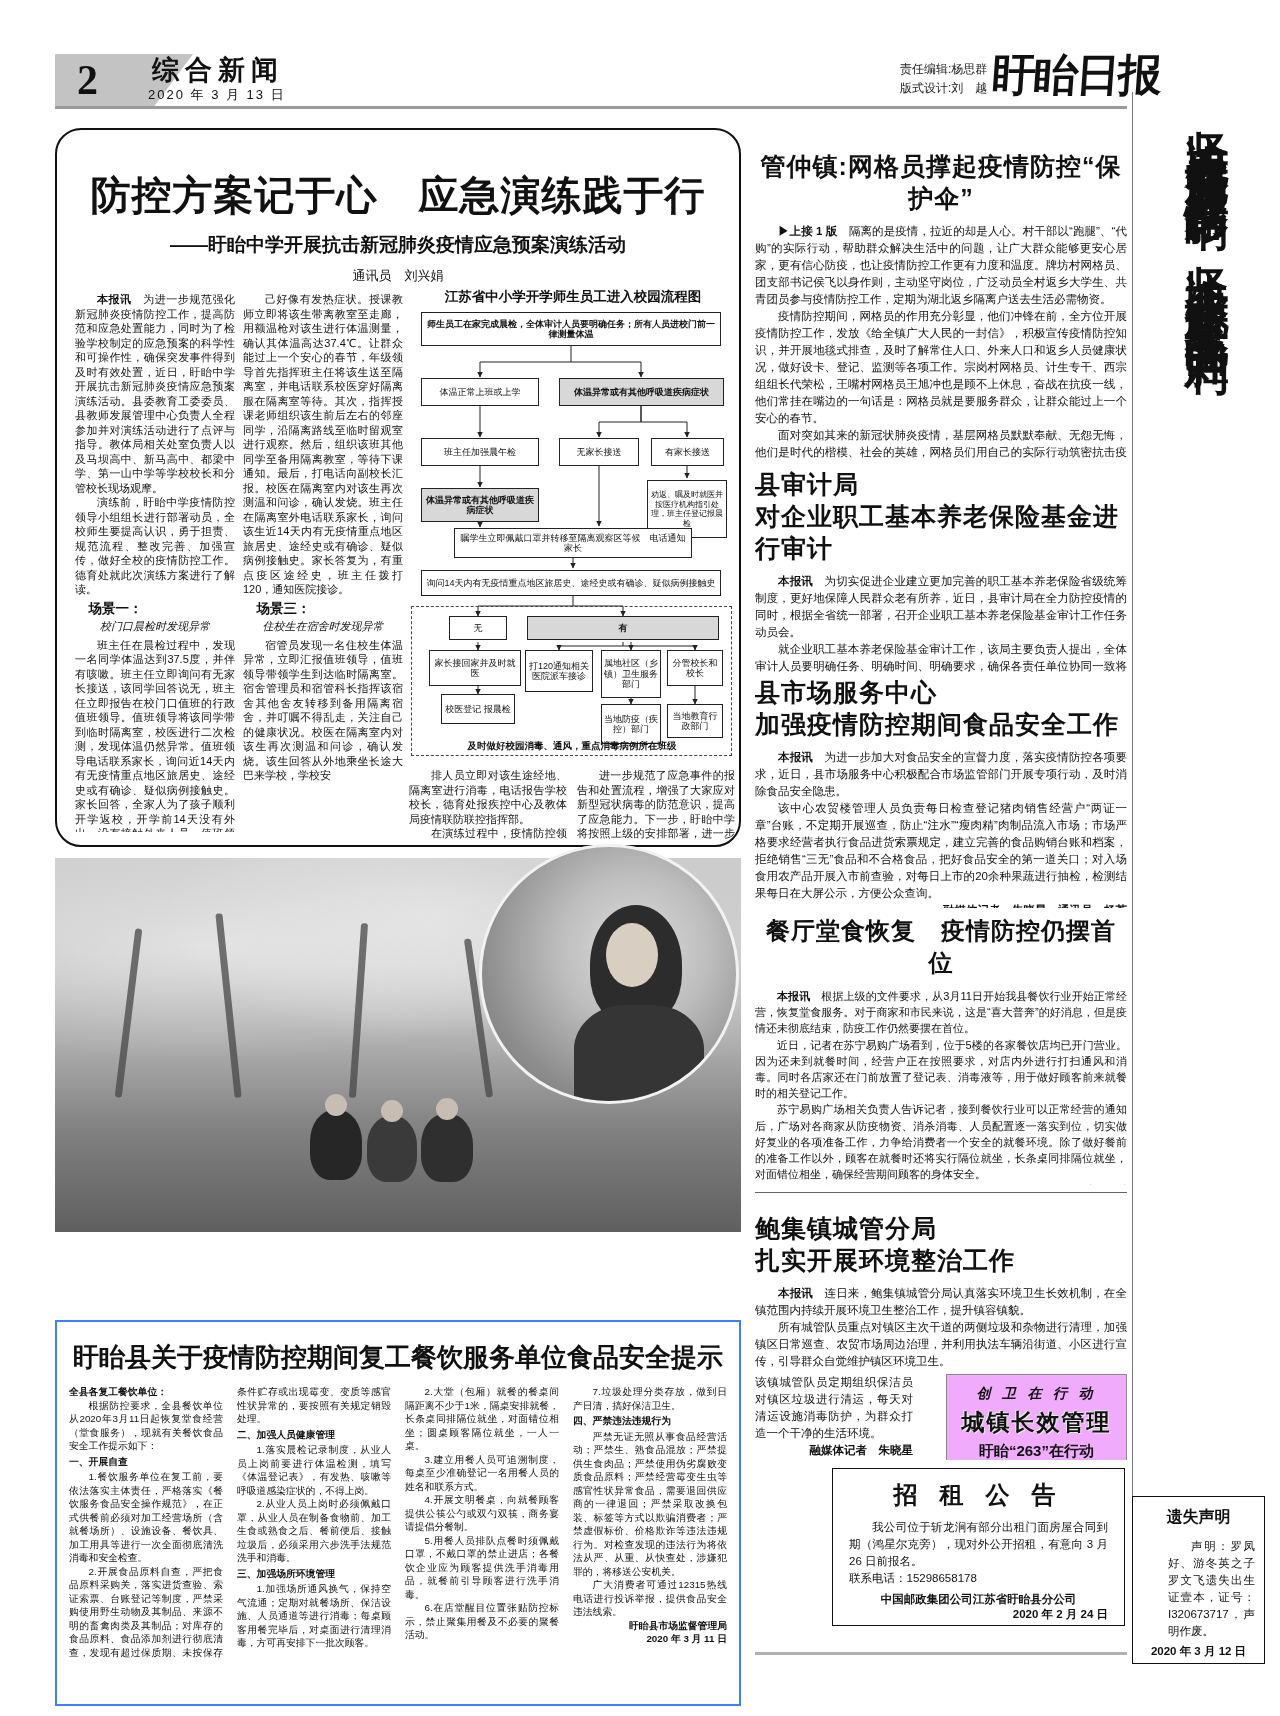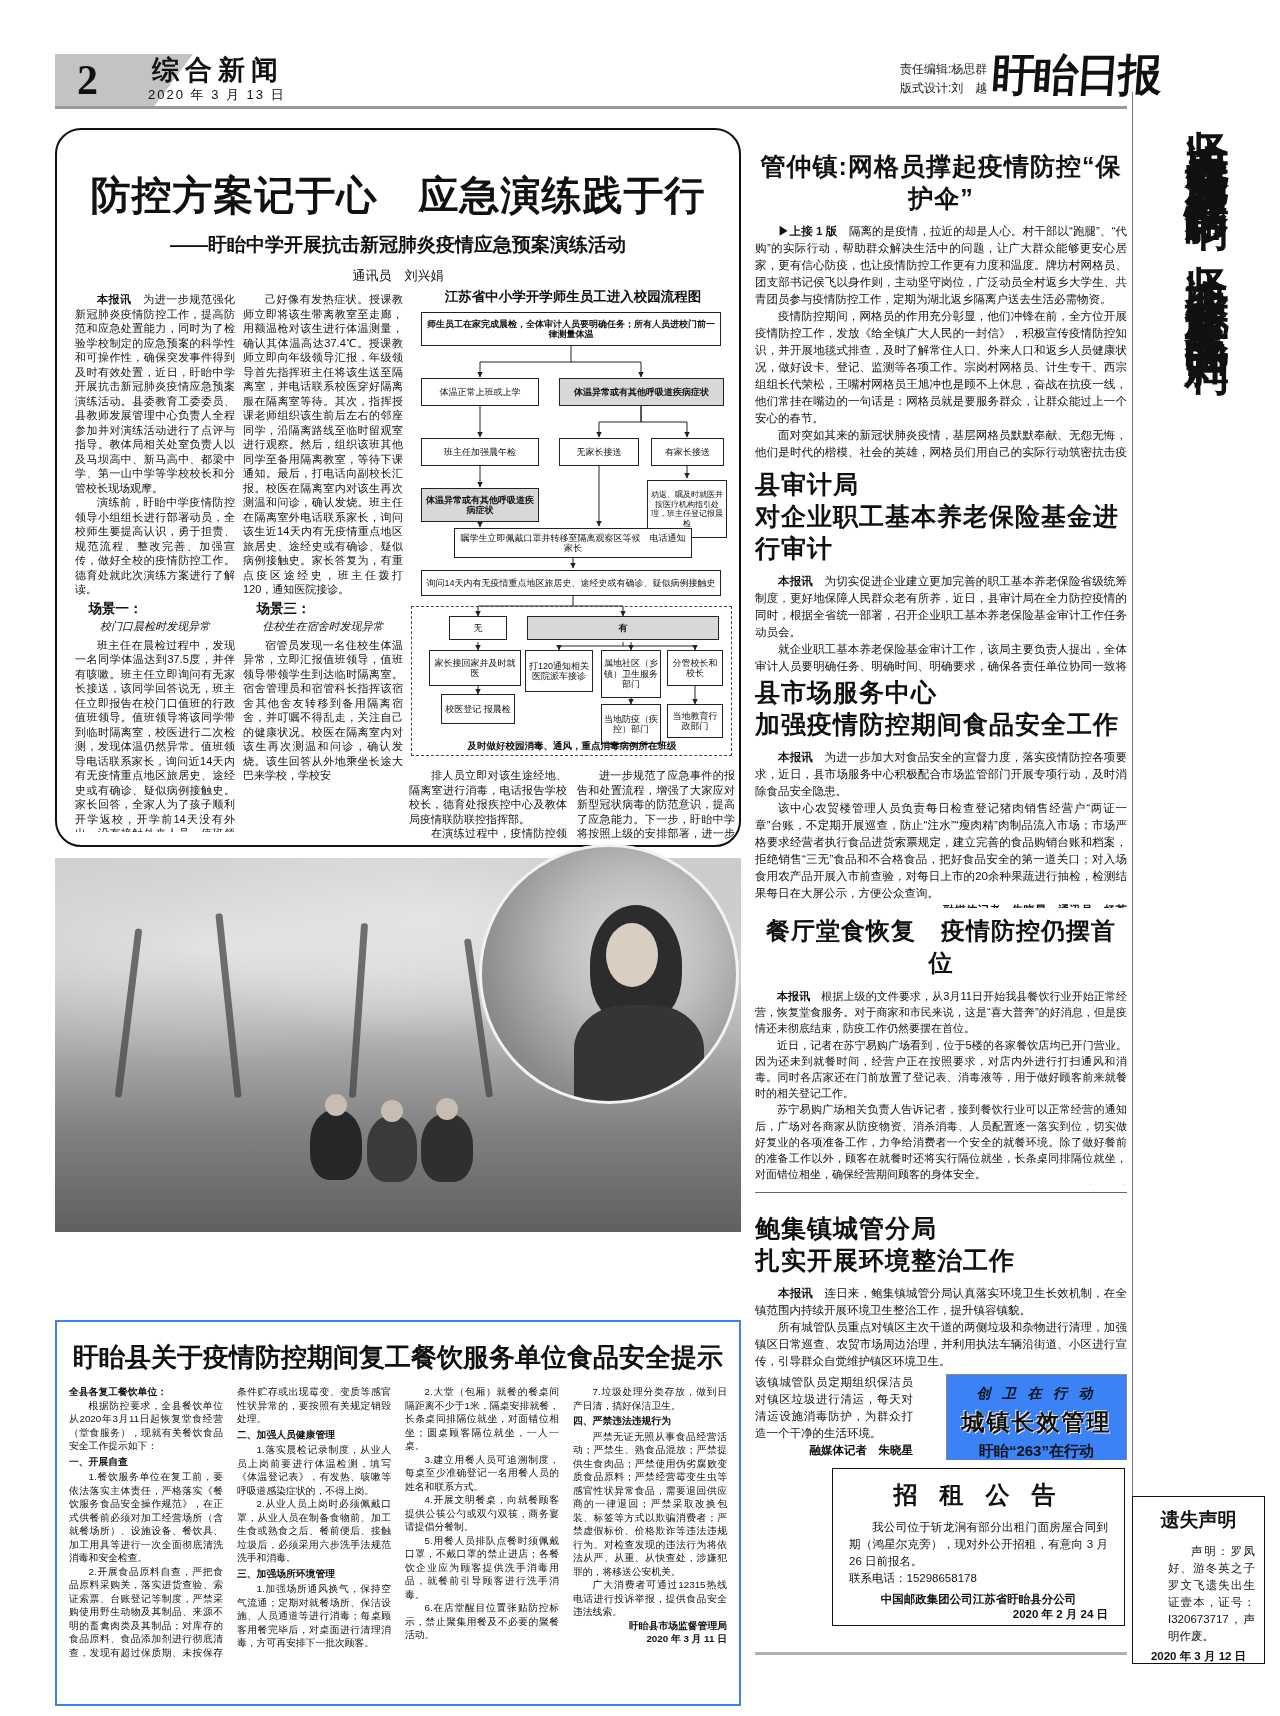--- a/index.html
+++ b/index.html
@@ -76,41 +76,41 @@
   .rc-title.center{text-align:center;}
   .rc-body{margin-top:9px;font-size:11.5px;line-height:17px;text-align:justify;}
   .rc-body .p{text-indent:2em;}
   .rc-body .sig{text-align:right;text-indent:0;font-weight:bold;}
   .rc-rule{position:absolute;left:755px;top:1192px;width:372px;height:1px;background:#666;}
   .bottom-rule{position:absolute;left:755px;top:1652px;width:372px;height:3px;background:#b0b0b0;}
 
   .baoji-row{display:flex;margin-top:4px;gap:23px;}
   .baoji-left{width:168px;font-size:11.5px;line-height:17px;text-align:justify;}
   .baoji-left .sig{text-align:right;font-weight:bold;}
-  .badge{width:192px;margin-left:10px;background:#3b82f6;border:1px solid #8a8a8a;
+  .badge{width:192px;margin-left:10px;background:#f0abfc;border:1px solid #8a8a8a;
          text-align:center;padding:10px 4px;height:96px;}
   .badge .b1{font-family:"Liberation Serif",serif;font-style:italic;font-weight:bold;font-size:14px;letter-spacing:4px;}
   .badge .b2{font-size:23px;font-weight:900;letter-spacing:2px;margin:4px 0;
              text-shadow:1px 1px 0 #e9e9e9,-1px -1px 0 #e9e9e9;}
   .badge .b3{font-size:15px;font-weight:900;}
 
   .rent-box{position:absolute;left:832px;top:1468px;width:293px;height:158px;border:1.5px solid #111;padding:10px 16px;}
   .rent-title{text-align:center;font-family:"Liberation Serif",serif;font-weight:900;font-size:24px;letter-spacing:8px;}
   .rent-body{font-size:11.5px;line-height:17px;text-align:justify;text-indent:2em;margin-top:8px;}
   .rent-phone{font-size:11.5px;margin-top:1px;}
   .rent-sig{font-size:11.5px;font-weight:bold;text-align:center;margin-top:6px;}
   .rent-sig2{font-size:11.5px;font-weight:bold;text-align:right;}
 
   
   .v-divider{position:absolute;left:1132px;top:92px;width:1px;height:1404px;background:#777;}
   .banner{position:absolute;left:1134px;top:96px;width:146px;height:1352px;display:flex;justify-content:center;}
   .banner .vtext{writing-mode:vertical-rl;text-orientation:upright;font-size:44px;font-weight:900;
                  letter-spacing:7px;line-height:1.1;white-space:nowrap;}
   .lost-box{position:absolute;left:1132px;top:1496px;width:133px;height:168px;border:1px solid #111;padding:10px 9px;}
-  .lost-title{text-align:center;font-size:19px;font-weight:900;margin-bottom:10px;}
+  .lost-title{text-align:center;font-size:16px;font-weight:900;margin-bottom:10px;}
   .lost-body{font-size:11.5px;line-height:17px;text-align:justify;text-indent:2em;margin-left:26px;}
   .lost-date{font-size:11.5px;font-weight:bold;text-align:center;margin-top:4px;}
 </style>
 </head>
 <body>
 
 <div id="page" data-name="newspaper-page">
 
   <div class="pagenum" data-name="page-number-block">
     <b data-name="page-number">2</b>
@@ -130,21 +130,21 @@
     <div class="main-byline" data-name="main-article-byline">通讯员　刘兴娟</div>
 
     <div class="ncol" style="left:18px;top:162px;width:160px;height:540px;" data-name="main-article-column-1">
         <div data-name="paragraph" class="p"><b class="lead" data-name="paragraph-lead">本报讯　</b>为进一步规范强化新冠肺炎疫情防控工作，提高防范和应急处置能力，同时为了检验学校制定的应急预案的科学性和可操作性，确保突发事件得到及时有效处置，近日，盱眙中学开展抗击新冠肺炎疫情应急预案演练活动。县委教育工委委员、县教师发展管理中心负责人全程参加并对演练活动进行了点评与指导。教体局相关处室负责人以及马坝高中、新马高中、都梁中学、第一山中学等学校校长和分管校长现场观摩。</div>
         <div data-name="paragraph" class="p">演练前，盱眙中学疫情防控领导小组组长进行部署动员，全校师生要提高认识，勇于担责、规范流程、整改完善、加强宣传，做好全校的疫情防控工作。德育处就此次演练方案进行了解读。</div>
         <div data-name="paragraph" class="scene">场景一：</div>
         <div data-name="paragraph" class="sub">校门口晨检时发现异常</div>
         <div data-name="paragraph" class="p">班主任在晨检过程中，发现一名同学体温达到37.5度，并伴有咳嗽。班主任立即询问有无家长接送，该同学回答说无，班主任立即报告在校门口值班的行政值班领导。值班领导将该同学带到临时隔离室，校医进行二次检测，发现体温仍然异常。值班领导电话联系家长，询问近14天内有无疫情重点地区旅居史、途经史或有确诊、疑似病例接触史。家长回答，全家人为了孩子顺利开学返校，开学前14天没有外出，没有接触外来人员。值班领导要求学生家长带回及时就医，按医疗机构指引的步骤处理，并电话联系班主任，要求如实登记上报相关情况，跟踪了解该学生身体健康情况。</div>
       </div>
     <div class="ncol" style="left:186px;top:162px;width:160px;height:540px;" data-name="main-article-column-2">
-        <div data-name="paragraph" class="p">己好像有发热症状。授课教师立即将该生带离教室至走廊，用额温枪对该生进行体温测量，确认其体温高达37.4℃。授课教师立即向年级领导汇报，年级领导首先指挥班主任将该生送至隔离室，并电话联系校医穿好隔离服在隔离室等待。其次，指挥授课老师组织该生前后左右的邻座同学，沿隔离路线至临时留观室进行观察。然后，组织该班其他同学至备用隔离教室，等待下课通知。最后，打电话向副校长汇报。校医在隔离室内对该生再次测温和问诊，确认发烧。班主任在隔离室外电话联系家长，询问该生近14天内有无疫情重点地区旅居史、途经史或有确诊、疑似病例接触史。家长答复为，有重点疫区途经史，班主任拨打120，通知医院接诊。</div>
+        <div data-name="paragraph" class="p">己好像有发热症状。授课教师立即将该生带离教室至走廊，用额温枪对该生进行体温测量，确认其体温高达37.4℃。让群众能过上一个安心的春节，年级领导首先指挥班主任将该生送至隔离室，并电话联系校医穿好隔离服在隔离室等待。其次，指挥授课老师组织该生前后左右的邻座同学，沿隔离路线至临时留观室进行观察。然后，组织该班其他同学至备用隔离教室，等待下课通知。最后，打电话向副校长汇报。校医在隔离室内对该生再次测温和问诊，确认发烧。班主任在隔离室外电话联系家长，询问该生近14天内有无疫情重点地区旅居史、途经史或有确诊、疑似病例接触史。家长答复为，有重点疫区途经史，班主任拨打120，通知医院接诊。</div>
         <div data-name="paragraph" class="scene">场景三：</div>
         <div data-name="paragraph" class="sub">住校生在宿舍时发现异常</div>
         <div data-name="paragraph" class="p">宿管员发现一名住校生体温异常，立即汇报值班领导，值班领导带领学生到达临时隔离室。宿舍管理员和宿管科长指挥该宿舍其他舍友转移到备用隔离宿舍，并叮嘱不得乱走，关注自己的健康状况。校医在隔离室内对该生再次测温和问诊，确认发烧。该生回答从外地乘坐长途大巴来学校，学校安</div>
       </div>
     <div class="ncol" style="left:352px;top:638px;width:158px;height:72px;" data-name="main-article-column-3">
         <div data-name="paragraph" class="p">排人员立即对该生途经地、隔离室进行消毒，电话报告学校校长，德育处报疾控中心及教体局疫情联防联控指挥部。</div>
         <div data-name="paragraph" class="p">在演练过程中，疫情防控领导小组对各个环节进行记录，演练结束后立刻组织所有人员进行讨论小结，确保演练工作顺利开展。此次疫情防控应急演练，</div>
       </div>
     <div class="ncol" style="left:520px;top:638px;width:158px;height:72px;" data-name="main-article-column-4">
         <div data-name="paragraph" class="p">进一步规范了应急事件的报告和处置流程，增强了大家应对新型冠状病毒的防范意识，提高了应急能力。下一步，盱眙中学将按照上级的安排部署，进一步做好开学前后的疫情防控工作，细化任务，聚集重点，压实责任，以实际行动为全校师生筑牢身体健康和生命安全防线，为安全开学保驾护航。</div>

